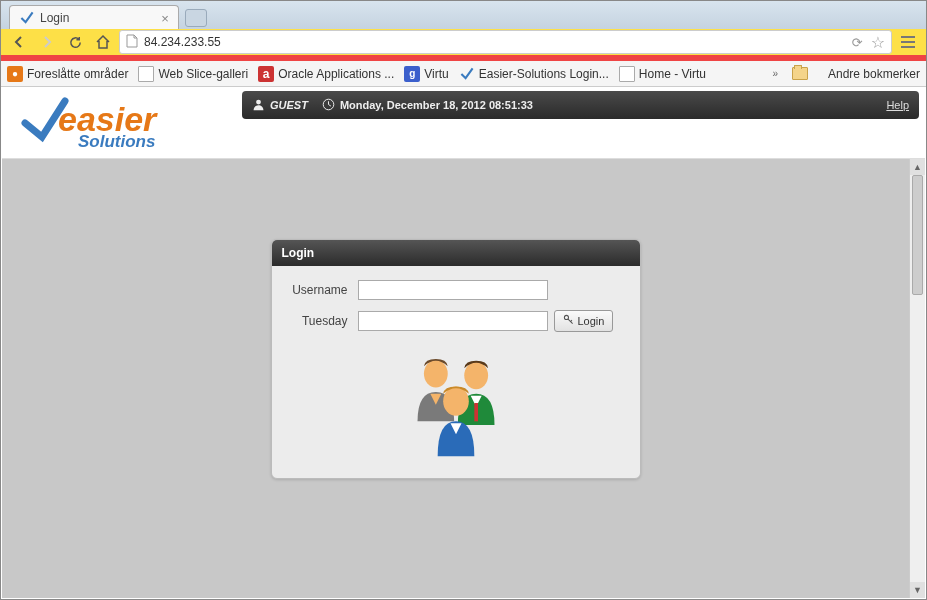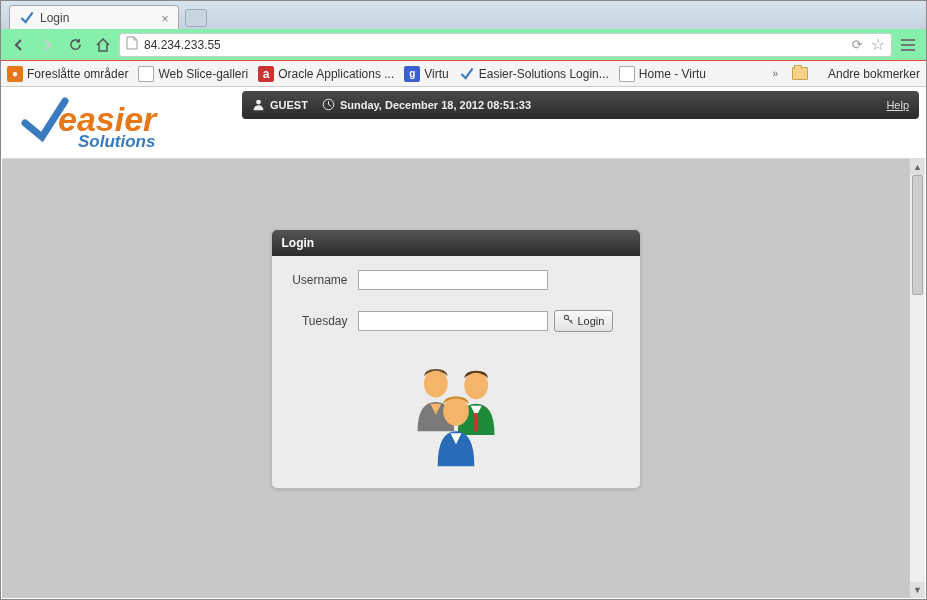--- a/index.html
+++ b/index.html
@@ -15,21 +15,21 @@
 
 
 .tabstrip { height:28px; background: linear-gradient(#d8e4ee,#c5d3e0); display:flex; align-items:flex-end; padding-left:8px; position:relative; }
 .tab { background:#f8f8f8; border:1px solid #aaa; border-bottom:none; border-radius:4px 4px 0 0; height:24px; padding:0 28px 0 10px; display:flex; align-items:center; font-size:12px; color:#444; position:relative; min-width:170px; }
 .tab-favicon { width:14px; height:14px; margin-right:6px; display:flex; align-items:center; justify-content:center; }
 .tab-favicon svg { width:14px; height:14px; }
 .tab-close { position:absolute; right:6px; top:5px; width:14px; height:14px; color:#888; font-size:13px; display:flex; align-items:center; justify-content:center; cursor:pointer; }
 .newtab { width:22px; height:18px; background:#c9d6e2; border:1px solid #9ab; border-radius:3px; margin-left:6px; margin-bottom:2px; cursor:pointer; }
 
 
-.toolbar { height:32px; background:#86efac; border-bottom:1px solid #ef4444; display:flex; align-items:center; padding:0 6px; gap:4px; }
+.toolbar { height:32px; background:#fde047; border-bottom:6px solid #ef4444; display:flex; align-items:center; padding:0 6px; gap:4px; }
 .tb-btn { width:24px; height:24px; display:flex; align-items:center; justify-content:center; color:#555; cursor:pointer; border-radius:3px; }
 .tb-btn.disabled { color:#bbb; }
 .omnibox { flex:1; height:24px; border:1px solid #ccc; border-radius:3px; display:flex; align-items:center; padding:0 6px; background:#fff; }
 .omnibox .doc-icon { width:14px; color:#888; margin-right:4px; }
 .omnibox .url-dark { color:#333; }
 .omnibox .url-light { color:#999; }
 .star { color:#999; margin-left:4px; font-size:16px; }
 .menu-btn { width:24px; height:24px; display:flex; flex-direction:column; align-items:center; justify-content:center; gap:3px; cursor:pointer; }
 .menu-btn span { width:14px; height:2px; background:#777; }
 
@@ -44,36 +44,36 @@
 .folder-icon { width:16px; height:13px; background:#f4d48a; border:1px solid #c9a24a; border-radius:1px; position:relative; }
 .folder-icon:before { content:""; position:absolute; top:-3px; left:1px; width:6px; height:3px; background:#f4d48a; border:1px solid #c9a24a; border-bottom:none; border-radius:1px 1px 0 0; }
 
 
 .page { position:absolute; top:86px; left:1px; right:1px; bottom:1px; background:#0ea5e9; overflow:hidden; }
 
 
 .app-header { height:72px; background:#fff; display:flex; border-bottom:1px solid #ddd; }
 .logo-area { width:240px; display:flex; align-items:center; padding-left:18px; }
 .header-bar { flex:1; height:28px; background:linear-gradient(#4a4a4a,#2a2a2a); border-radius:4px; margin:4px 6px 0 0; display:flex; align-items:center; color:#eee; font-size:11px; padding:0 10px; }
-.header-bar .user { display:flex; align-items:center; gap:5px; font-weight:bold; }
+.header-bar .user { display:flex; align-items:center; gap:5px; font-weight:bold;font-style:italic; }
 .header-bar .clock { display:flex; align-items:center; gap:5px; margin-left:14px; font-weight:bold; }
 .header-bar .spacer { flex:1; }
 .header-bar .help { color:#ddd; text-decoration:underline; cursor:pointer; }
 
 
 .main-area { position:absolute; top:72px; left:0; right:16px; bottom:0; background:#c8c8c8; display:flex; align-items:center; justify-content:center; }
 .vscroll { position:absolute; top:72px; right:0; bottom:0; width:16px; background:#efefef; border-left:1px solid #ccc; }
 .vscroll .arrow { height:16px; background:#e0e0e0; display:flex; align-items:center; justify-content:center; color:#666; font-size:9px; }
 .vscroll .thumb { position:absolute; top:16px; left:2px; right:2px; height:120px; background:#cdcdcd; border:1px solid #aaa; border-radius:2px; }
 
 
 .login-card { width:370px; background:#ececec; border:1px solid #bbb; border-radius:6px; overflow:hidden; box-shadow:0 1px 3px rgba(0,0,0,0.15); margin-top:-40px; }
 .card-header { background:linear-gradient(#555,#2b2b2b); color:#fff; font-weight:bold; font-size:12px; padding:6px 10px; }
 .card-body { padding:14px 16px 10px; }
-.form-row { display:flex; align-items:center; margin-bottom:20px; }
+.form-row { display:flex; align-items:center; margin-bottom:10px; }
 .form-row label { width:70px; text-align:right; padding-right:10px; font-size:12px; color:#444; }
 .form-row input { width:190px; height:20px; border:1px solid #aaa; background:#fff; padding:0 4px; font-size:12px; }
 .login-btn { margin-left:6px; height:22px; padding:0 8px; background:linear-gradient(#fafafa,#e2e2e2); border:1px solid #999; border-radius:3px; font-size:11px; color:#333; cursor:pointer; display:flex; align-items:center; gap:4px; }
 .login-btn .key { font-size:11px; color:#555; }
 
 .people-img { display:flex; justify-content:center; padding:6px 0 10px; }
 .people-img svg { width:110px; height:110px; }
 
 
 .logo-text1 { font:italic bold 34px Arial; fill:#e67817; }
@@ -200,21 +200,21 @@
           </span>
           <span>GUEST</span>
         </div>
         <div class="clock">
           <span>
             <svg width="13" height="13" viewBox="0 0 16 16">
                 <circle cx="8" cy="8" r="6.5" stroke="#eee" stroke-width="1.2" fill="none"></circle>
                 <path d="M8 4 V8 L11 10" stroke="#eee" stroke-width="1.2" fill="none"></path>
               </svg>
           </span>
-          <span>Sunday, December 18, 2012 08:51:33</span>
+          <span>Monday, December 18, 2012 08:51:33</span>
         </div>
         <div class="spacer"></div>
         <div class="help">Help</div>
       </div>
     </div>
 
     <div class="main-area">
       <div class="login-card">
         <div class="card-header">Login</div>
         <div class="card-body">

